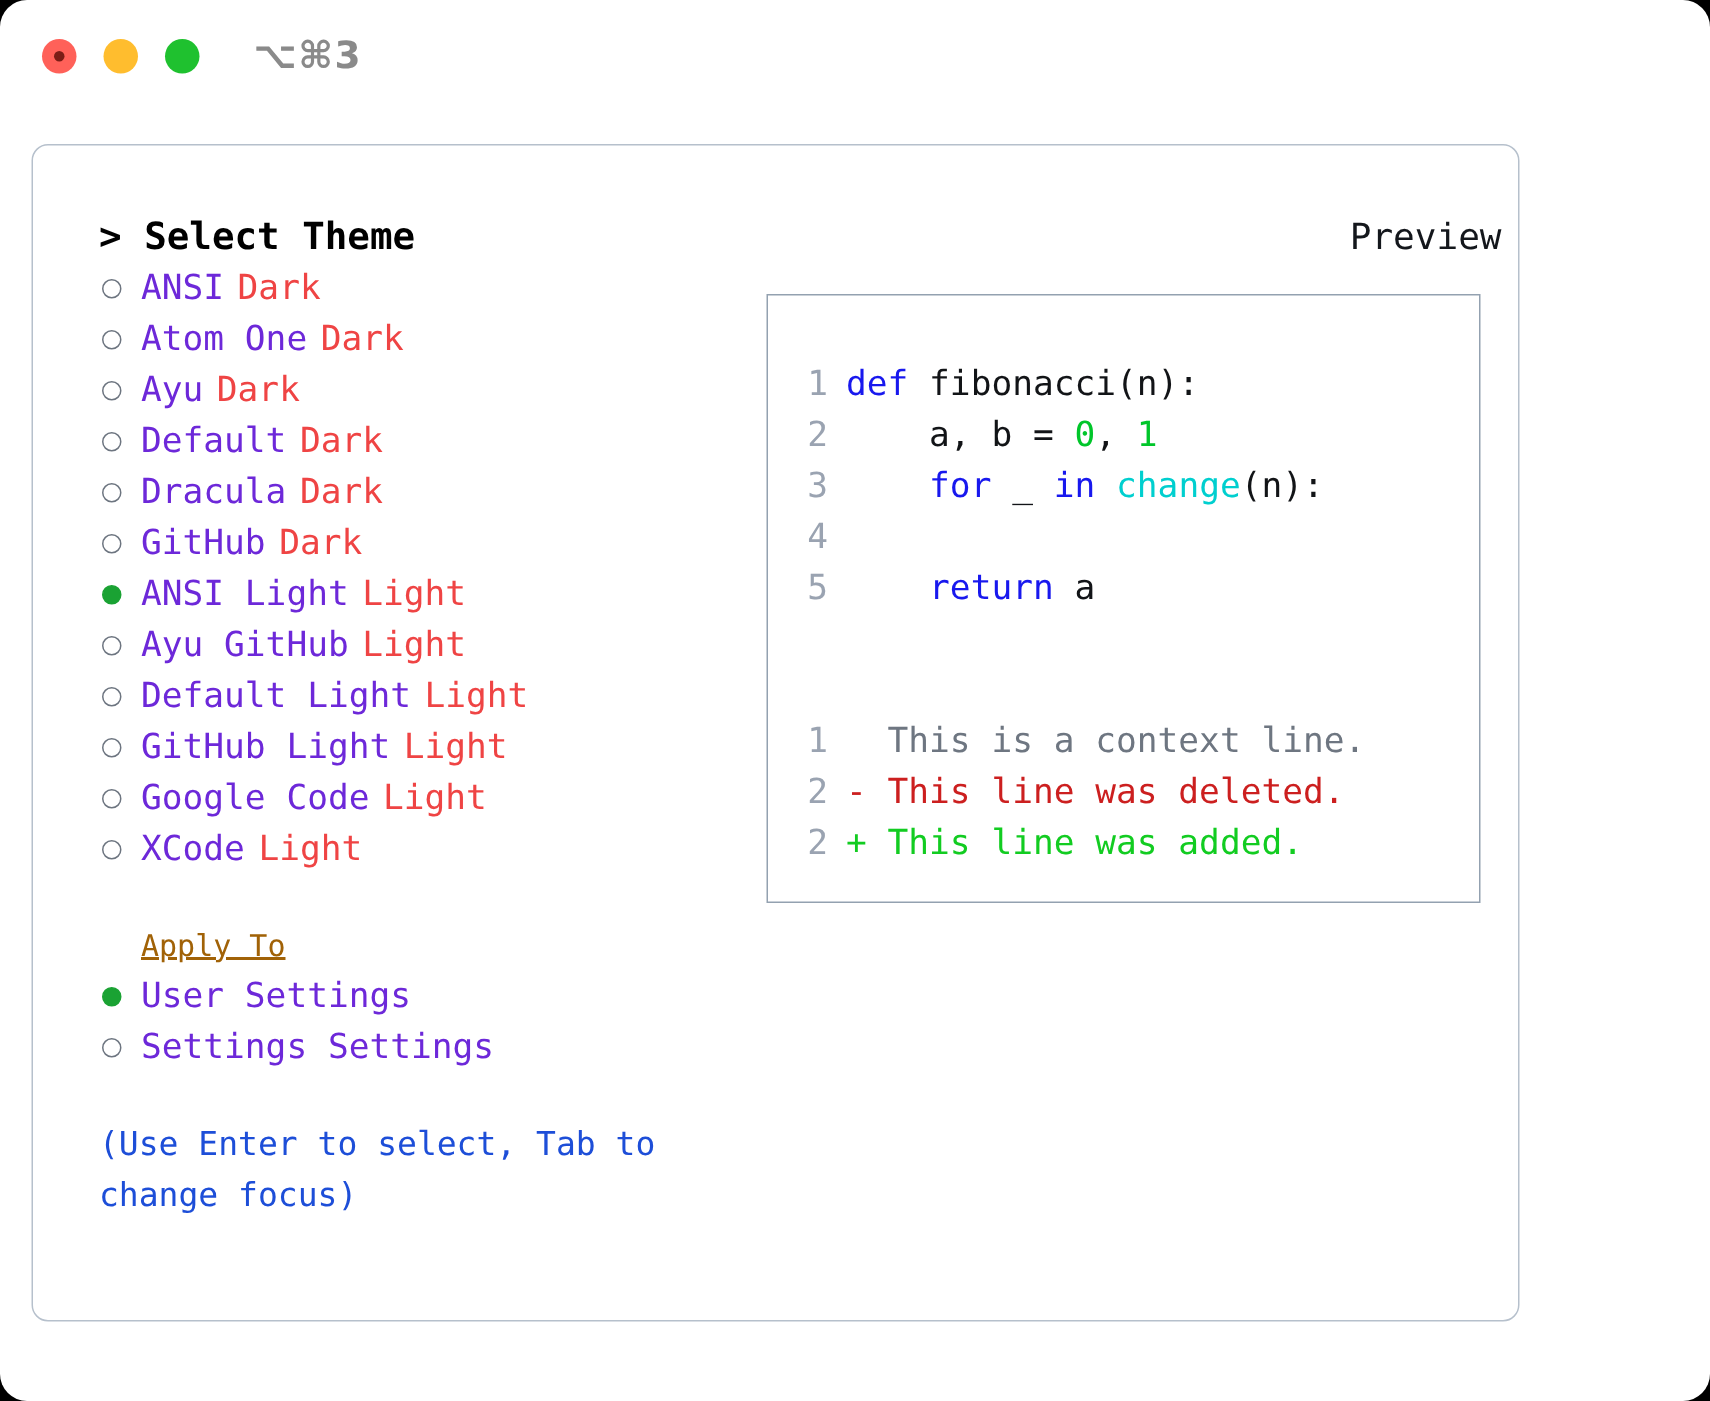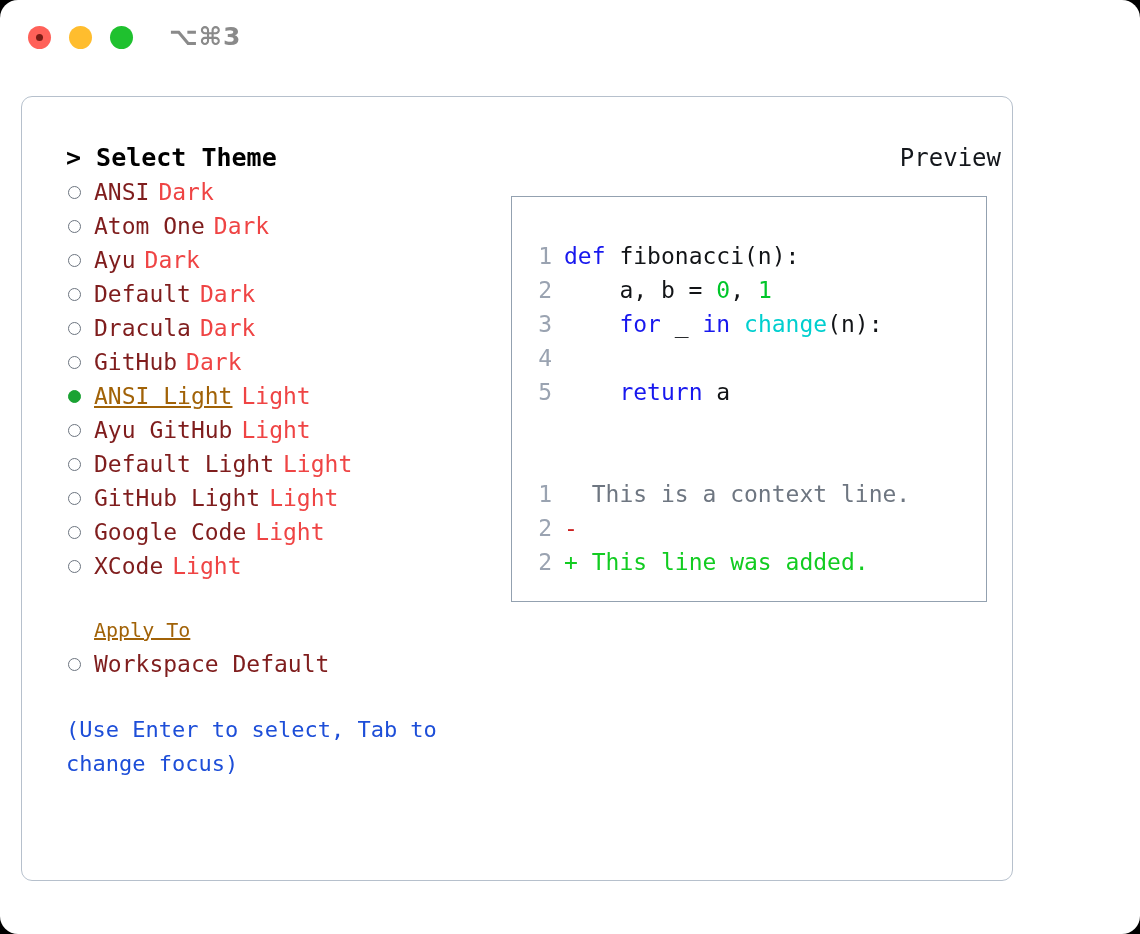--- a/index.html
+++ b/index.html
@@ -121,22 +121,22 @@
     border: 1.6px solid #6d7580;
     background: transparent;
     flex: 0 0 auto;
     margin-right: 13px;
     margin-left: 2px;
   }
   .radio.on {
     background: #1aa233;
     border-color: #1aa233;
   }
-  .opt .label { color: #7f1d1d; }
-  .opt.selected .label { color: #a16207; text-decoration: underline; }
+  .opt .label { color: #6d28d9; }
+  .opt.selected .label { color: #6d28d9; }
   .opt .tag {
     color: #ef4444;
     margin-left: 9px;
   }
 
   .apply-heading {
     font-size: 20px;
     color: #a16207;
     line-height: 34px;
     margin-top: 30px;
@@ -272,23 +272,27 @@
         <div class="opt">
           <span class="radio"></span>
           <span class="label">XCode</span>
           <span class="tag">Light</span>
         </div>
       </div>
 
       <div class="apply-heading">Apply To</div>
 
       <div class="opt-list">
-        <div class="opt">
-          <span class="radio"></span>
-          <span class="label">Workspace Default</span>
+        <div class="opt selected">
+          <span class="radio on"></span>
+          <span class="label">User Settings</span>
+        </div>
+        <div class="opt">
+          <span class="radio"></span>
+          <span class="label">Settings Settings</span>
         </div>
       </div>
 
       <div class="hint">(Use Enter to select, Tab to change focus)</div>
     </div>
 
     <div class="pane-right">
       <div class="preview-title">Preview</div>
 
       <div class="preview-box">
@@ -322,20 +326,21 @@
 
         <div class="code-line">
           <span class="ln">1</span>
           <span class="diff-ctx">  </span>
           <span class="diff-ctx">This is a context line.</span>
         </div>
 
         <div class="code-line">
           <span class="ln">2</span>
           <span class="diff-del">- </span>
+          <span class="diff-del">This line was deleted.</span>
         </div>
 
         <div class="code-line">
           <span class="ln">2</span>
           <span class="diff-add">+ </span>
           <span class="diff-add">This line was added.</span>
         </div>
 
       </div>
     </div>

